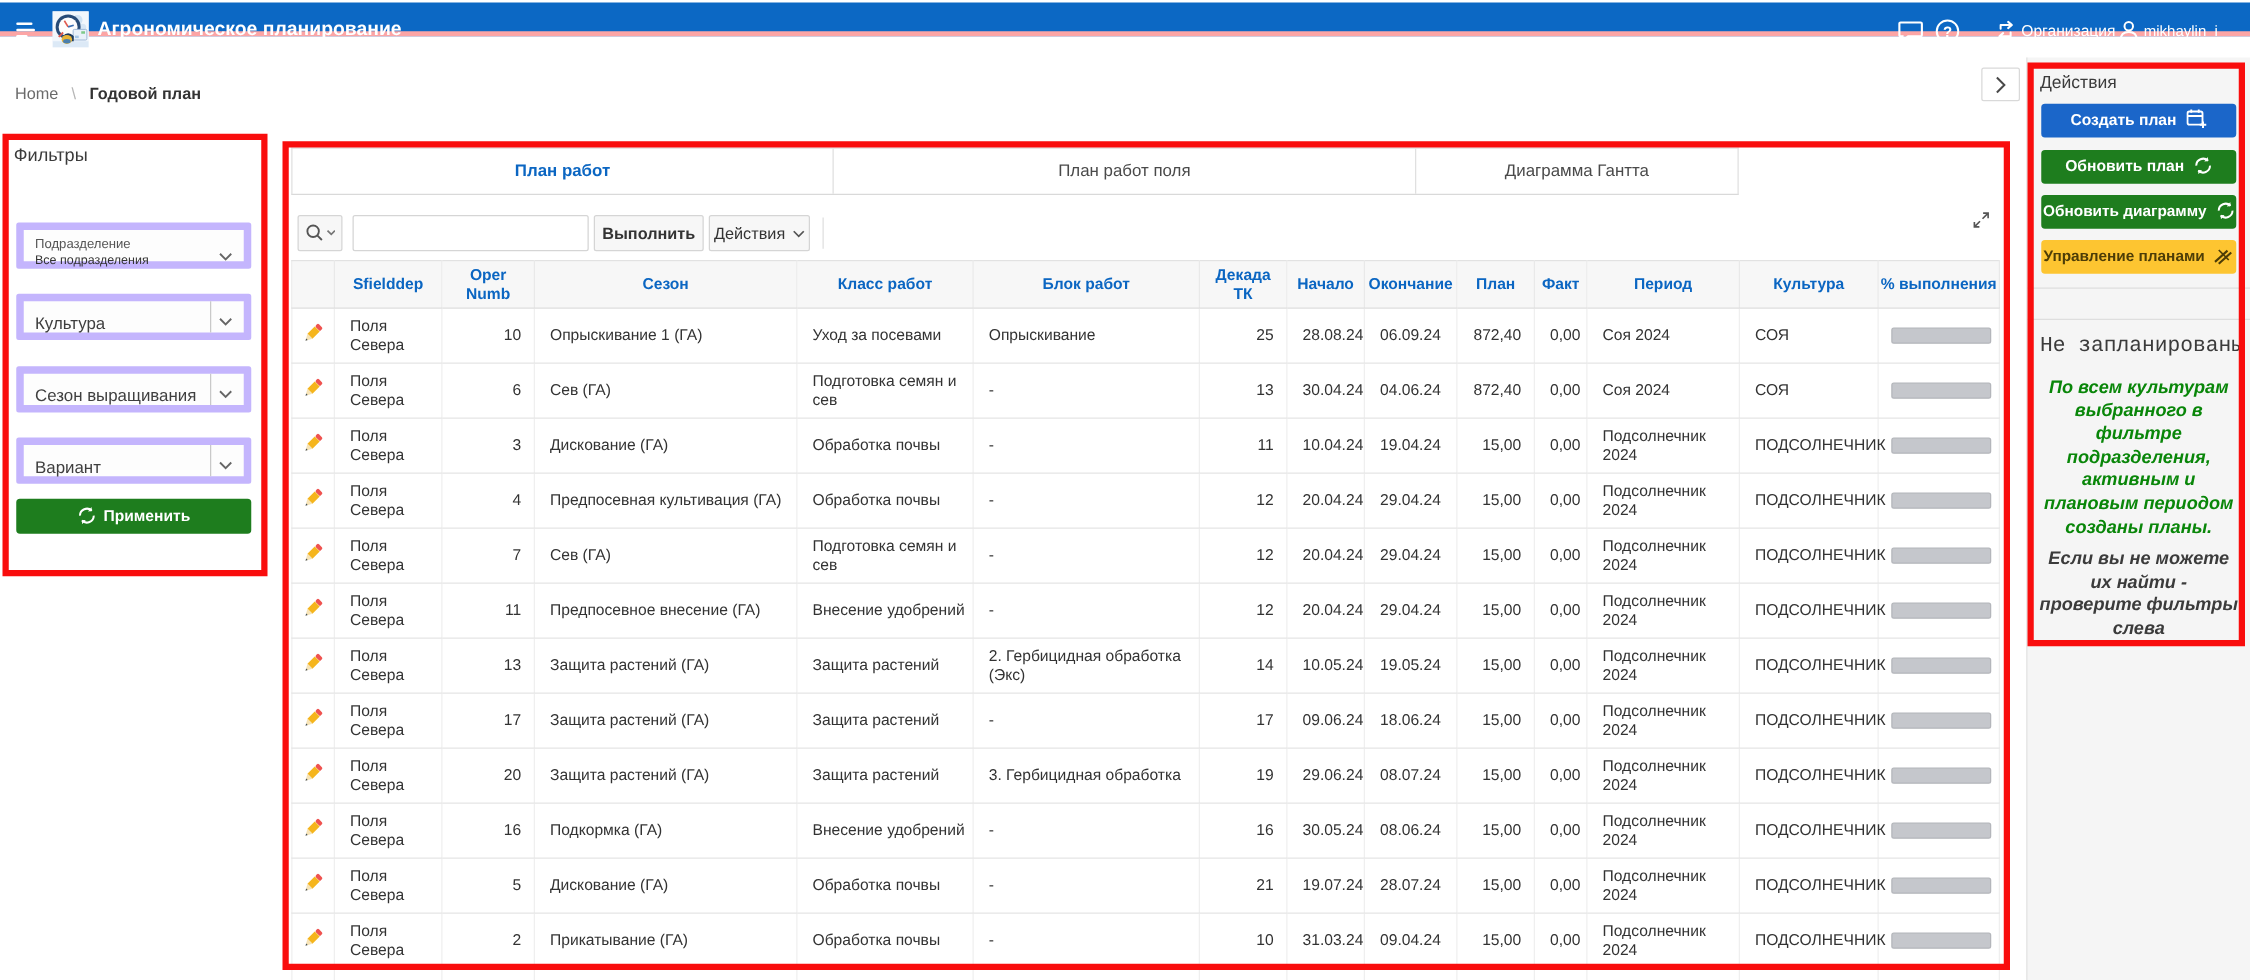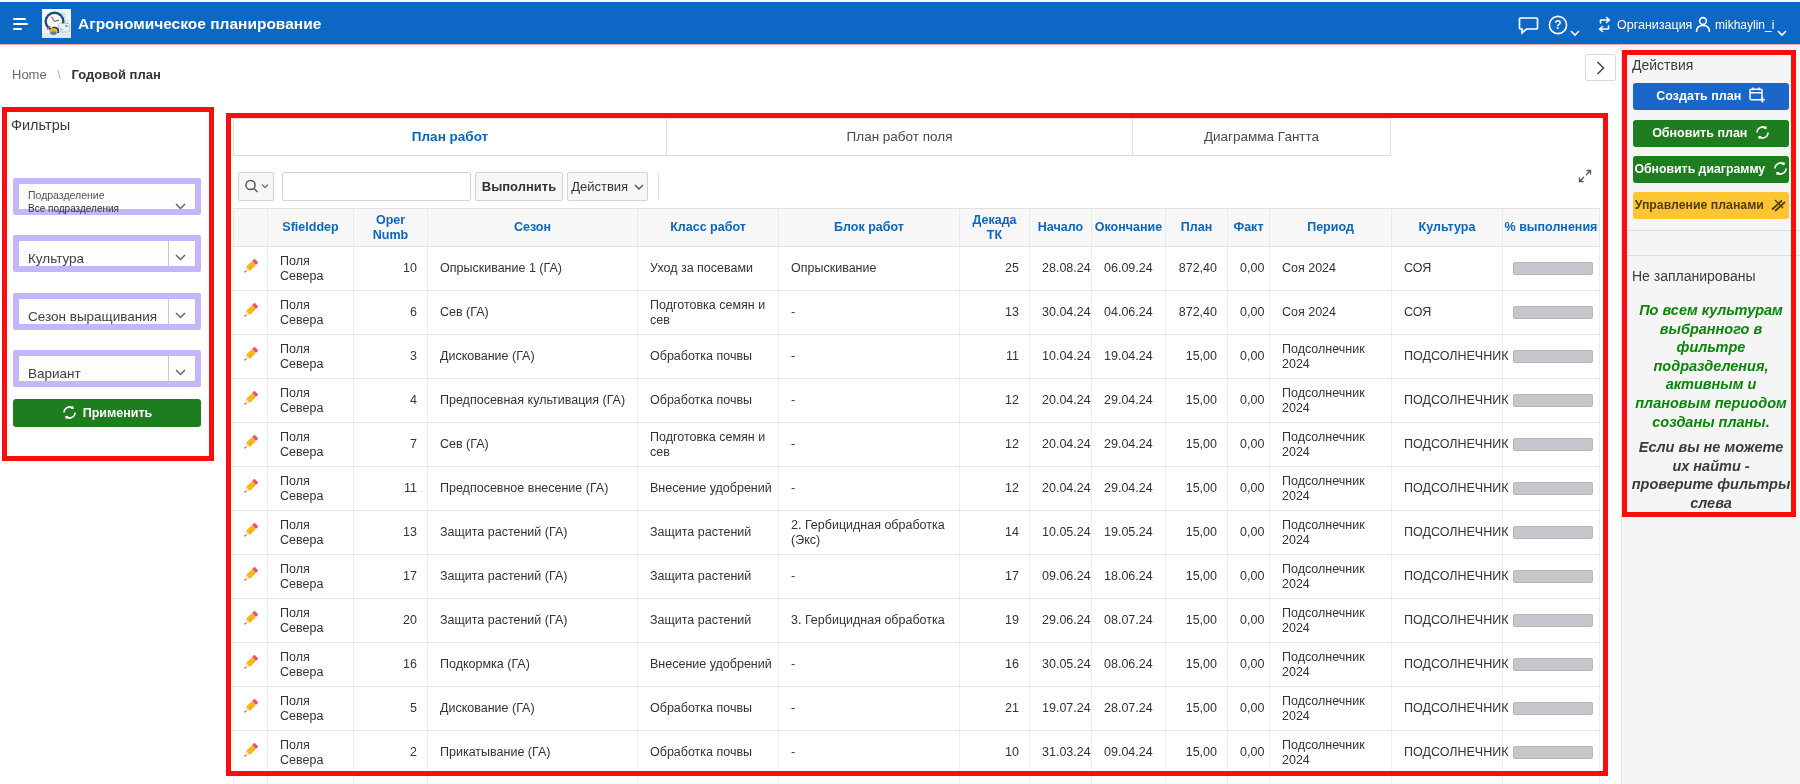--- a/index.html
+++ b/index.html
@@ -1,16 +1,16 @@
 <!DOCTYPE html>
 <html><head><meta charset="utf-8"><style>
 *{margin:0;padding:0;box-sizing:border-box;}
 html,body{width:1800px;height:784px;font-family:"Liberation Sans",sans-serif;background:#fff;overflow:hidden;position:relative;}
 
-#hdr{position:absolute;left:0;top:2px;width:1800px;height:43px;background:#0c68c4;border-bottom:1px solid #fca5a5;}
+#hdr{position:absolute;left:0;top:2px;width:1800px;height:27px;background:#0c68c4;border-bottom:4px solid #fca5a5;}
 #hdr .burger{position:absolute;left:13px;top:16px;width:16px;height:14px;}
 #hdr .burger i{position:absolute;height:2.4px;background:#fff;border-radius:1px;display:block;}
 #logo{position:absolute;left:42px;top:7px;width:29px;height:29px;background:#eef4fb;overflow:hidden;}
 #appname{position:absolute;left:78px;top:13px;color:#fff;font-size:15.5px;font-weight:bold;}
 .hicon{position:absolute;top:12px;color:#fff;}
 .htxt{position:absolute;top:16px;color:#fff;font-size:12.5px;}
 
 #bc{position:absolute;left:12px;top:67px;font-size:13px;color:#6b6b6b;}
 #bc b{color:#333;font-weight:bold;}
 #bc .sep{color:#b5b5b5;padding:0 7px;}
@@ -53,21 +53,21 @@
 
 #rp{position:absolute;left:1622px;top:46px;width:178px;height:738px;}
 #rp h3{position:absolute;left:10px;top:11px;font-size:14px;color:#3b3b3b;font-weight:normal;}
 .rbtn{position:absolute;left:11px;width:156px;height:27px;border-radius:3px;color:#fff;font-size:12.5px;font-weight:bold;text-align:center;line-height:27px;}
 .rbtn svg{vertical-align:-3px;margin-left:4px;}
 #rb1{top:37px;background:#1b66c9;}
 #rb2{top:74px;background:#1e7d1e;}
 #rb3{top:110px;background:#1e7d1e;}
 #rb4{top:146px;background:#fdc531;color:#4d3d07;}
 .rdiv{position:absolute;left:0;width:178px;height:1px;background:#dedede;}
-#np{position:absolute;left:10px;top:222px;font-size:14px;color:#3b3b3b;}
+#np{position:absolute;left:10px;top:222px;font-size:17px;color:#3b3b3b;font-family:Liberation Mono, monospace;}
 #greentxt{position:absolute;left:5px;top:255px;width:168px;text-align:center;font-size:14.5px;font-weight:bold;color:#098609;line-height:18.6px;font-style:italic;}
 #italictxt{position:absolute;left:3px;top:392px;width:172px;text-align:center;font-size:14.5px;font-weight:bold;font-style:italic;color:#3b3b3b;line-height:18.6px;}
 
 .red{position:absolute;border:5px solid #f90d0d;background:transparent;z-index:50;}
 #r1{left:2px;top:107px;width:212px;height:354px;}
 #r2{left:226px;top:113px;width:1382px;height:663px;}
 #r3{left:1622px;top:50px;width:174px;height:467px;}
 </style></head>
 <body>
 <div id="hdr">

